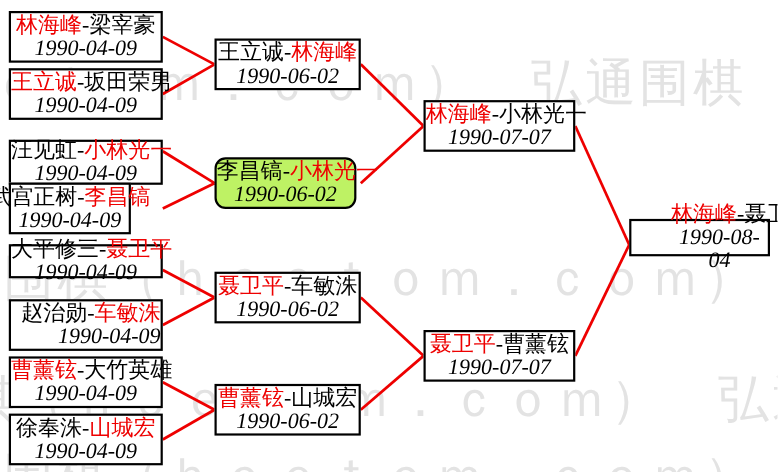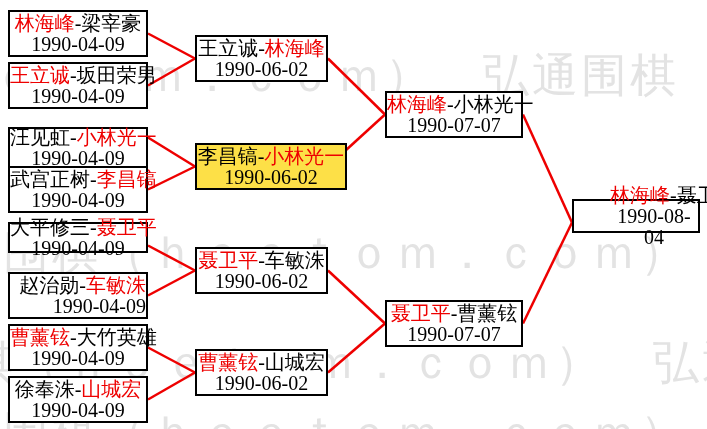--- a/index.html
+++ b/index.html
@@ -31,21 +31,21 @@
     display:flex;
     flex-direction:column;
     justify-content:center;
     text-align:center;
     font-size:20px;
     line-height:21px;
     color:#000000;
   }
   .match .names{white-space:nowrap;}
   .match .win{color:var(--win-color,#ee0000);}
-  .match .date{color:#000000;}
+  .match .date{color:#000000;font-style:italic;}
 </style>
 </head>
 <body>
 
 <div class="stage" id="stage" style="--win-color: #ee0000; background: rgb(255, 255, 255);">
   <div id="watermark-layer">
       <div class="wm-row" style="top: 45px; left: -350px; color: rgb(227, 227, 227);">弘通围棋（ｈｏｅｔｏｍ．ｃｏｍ）　弘通围棋（ｈｏｅｔｏｍ．ｃｏｍ）</div>
       <div class="wm-row" style="top: 222px; left: -95px; color: rgb(227, 227, 227);">弘通围棋（ｈｏｅｔｏｍ．ｃｏｍ）　弘通围棋（ｈｏｅｔｏｍ．ｃｏｍ）</div>
       <div class="wm-row" style="top: 332px; left: -180px; color: rgb(227, 227, 227);">弘通围棋（ｈｏｅｔｏｍ．ｃｏｍ）　弘通围棋（ｈｏｅｔｏｍ．ｃｏｍ）</div>
       <div class="wm-row" style="top: 402px; left: -95px; color: rgb(227, 227, 227);">弘通围棋（ｈｏｅｔｏｍ．ｃｏｍ）　弘通围棋（ｈｏｅｔｏｍ．ｃｏｍ）</div>
@@ -72,21 +72,21 @@
         <div class="date">1990-04-09</div>
       </div>
       <div class="match" style="left: 8px; top: 62px; width: 140px; height: 47px; border-color: rgb(0, 0, 0); background: rgb(255, 255, 255);">
         <div class="names"><span class="win">王立诚</span><span>-</span><span class="lose">坂田荣男</span></div>
         <div class="date">1990-04-09</div>
       </div>
       <div class="match" style="left: 8px; top: 114px; width: 140px; height: 41px; border-color: rgb(0, 0, 0); background: rgb(255, 255, 255); margin-top: 13px;">
         <div class="names"><span class="lose">汪见虹</span><span>-</span><span class="win">小林光一</span></div>
         <div class="date">1990-04-09</div>
       </div>
-      <div class="match" style="left: 8px; top: 166px; width: 140px; height: 47px; border-color: rgb(0, 0, 0); background: rgb(255, 255, 255);">
+      <div class="match" style="left: 8px; top: 166px; width: 111px; height: 47px; border-color: rgb(0, 0, 0); background: rgb(255, 255, 255); align-items: center;">
         <div class="names"><span class="lose">武宫正树</span><span>-</span><span class="win">李昌镐</span></div>
         <div class="date">1990-04-09</div>
       </div>
       <div class="match" style="left: 8px; top: 222px; width: 140px; height: 31px; border-color: rgb(0, 0, 0); background: rgb(255, 255, 255);">
         <div class="names"><span class="lose">大平修三</span><span>-</span><span class="win">聂卫平</span></div>
         <div class="date">1990-04-09</div>
       </div>
       <div class="match" style="left: 8px; top: 272px; width: 140px; height: 47px; border-color: rgb(0, 0, 0); background: rgb(255, 255, 255); align-items: flex-end;">
         <div class="names"><span class="lose">赵治勋</span><span>-</span><span class="win">车敏洙</span></div>
         <div class="date">1990-04-09</div>
@@ -96,21 +96,21 @@
         <div class="date">1990-04-09</div>
       </div>
       <div class="match" style="left: 8px; top: 376px; width: 140px; height: 47px; border-color: rgb(0, 0, 0); background: rgb(255, 255, 255);">
         <div class="names"><span class="lose">徐奉洙</span><span>-</span><span class="win">山城宏</span></div>
         <div class="date">1990-04-09</div>
       </div>
       <div class="match" style="left: 195px; top: 35px; width: 133px; height: 47px; border-color: rgb(0, 0, 0); background: rgb(255, 255, 255);">
         <div class="names"><span class="lose">王立诚</span><span>-</span><span class="win">林海峰</span></div>
         <div class="date">1990-06-02</div>
       </div>
-      <div class="match" style="left: 195px; top: 143px; width: 152px; height: 47px; border-color: rgb(0, 0, 0); background: #fde047;">
+      <div class="match" style="left: 195px; top: 143px; width: 129px; height: 47px; border-color: rgb(0, 0, 0); background: #bef264; border-radius: 10px;">
         <div class="names"><span class="lose">李昌镐</span><span>-</span><span class="win">小林光一</span></div>
         <div class="date">1990-06-02</div>
       </div>
       <div class="match" style="left: 195px; top: 247px; width: 133px; height: 47px; border-color: rgb(0, 0, 0); background: rgb(255, 255, 255);">
         <div class="names"><span class="win">聂卫平</span><span>-</span><span class="lose">车敏洙</span></div>
         <div class="date">1990-06-02</div>
       </div>
       <div class="match" style="left: 195px; top: 349px; width: 133px; height: 47px; border-color: rgb(0, 0, 0); background: rgb(255, 255, 255);">
         <div class="names"><span class="win">曹薰铉</span><span>-</span><span class="lose">山城宏</span></div>
         <div class="date">1990-06-02</div>

